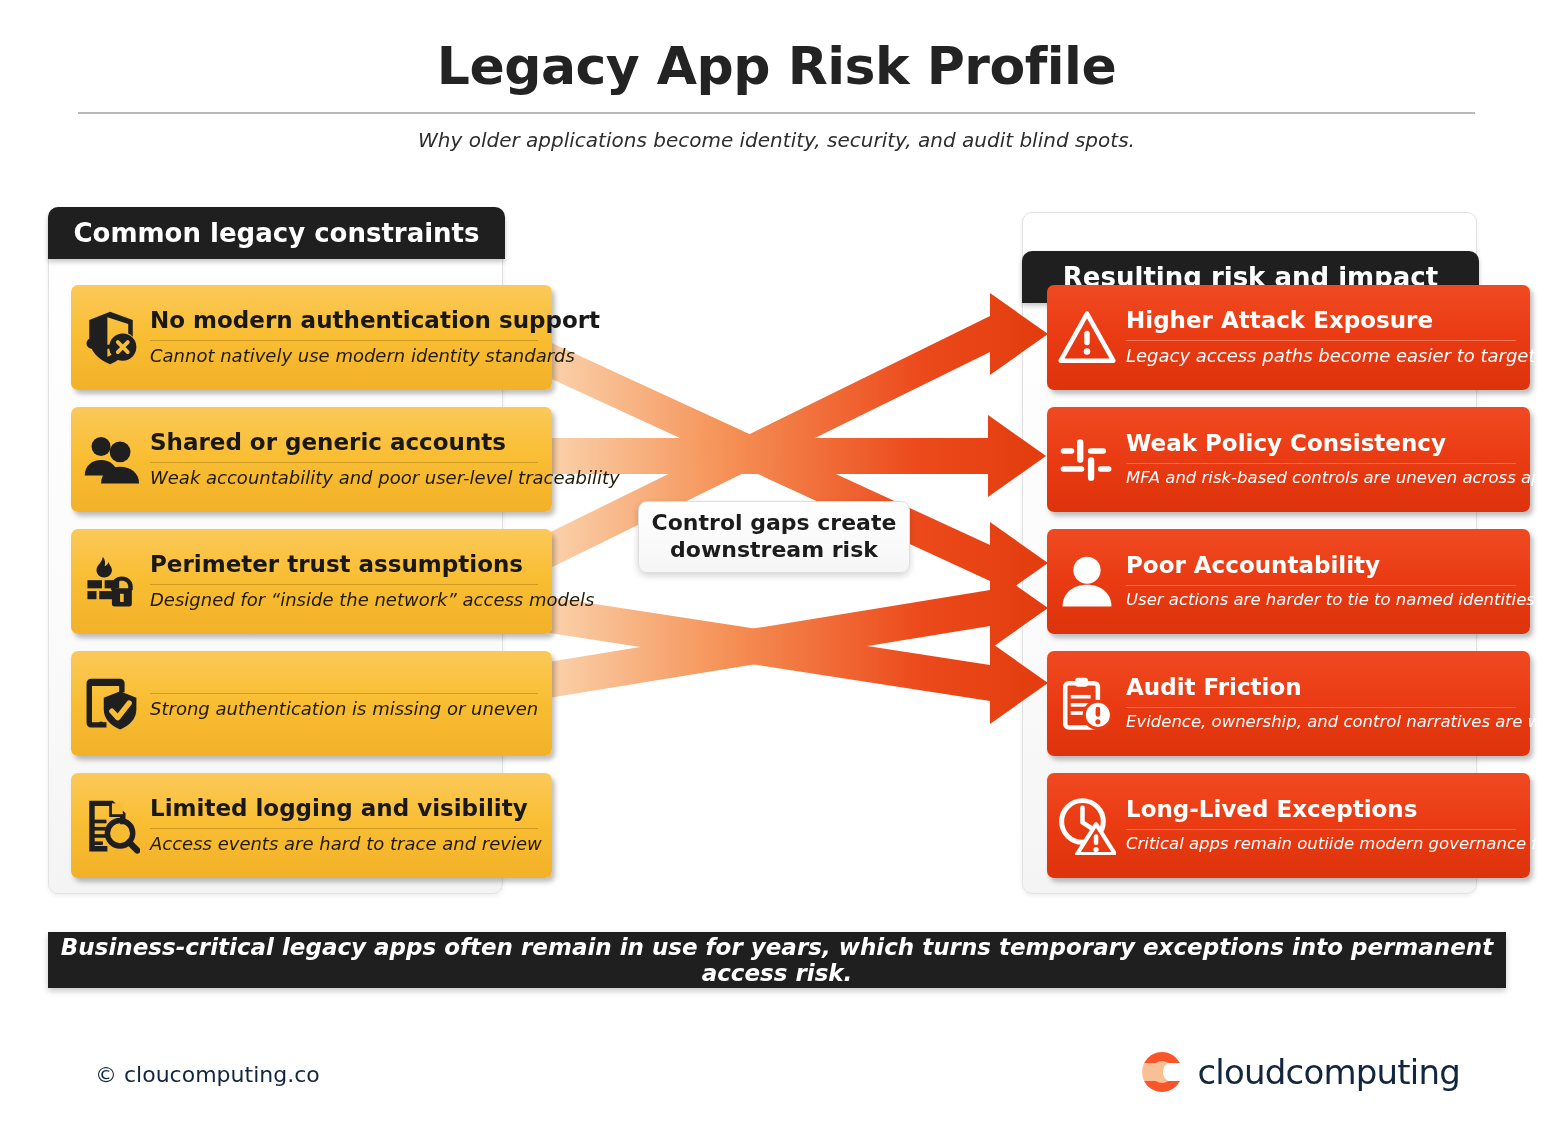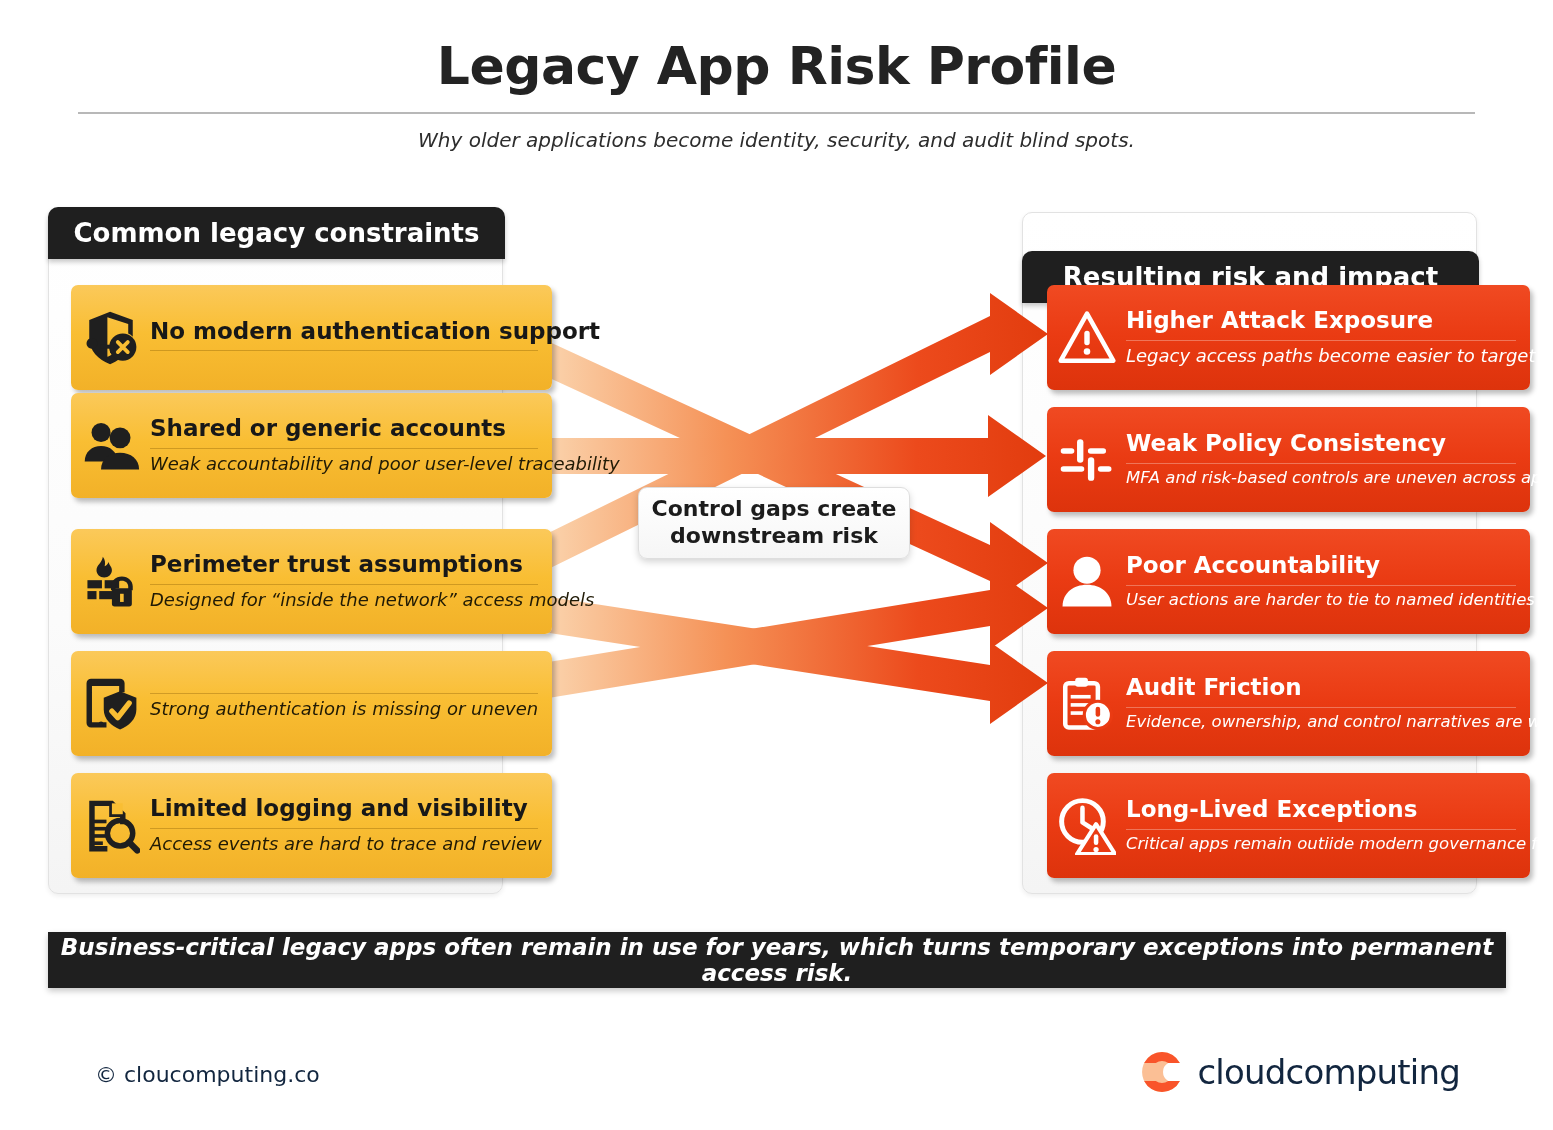--- a/index.html
+++ b/index.html
@@ -149,21 +149,21 @@
     top: 0; left: 0;
     width: 1553px; height: 1130px;
     z-index: 4;
     pointer-events: none;
   }
 
   
   .callout {
     position: absolute;
     left: 638px;
-    top: 487px;
+    top: 501px;
     width: 272px;
     height: 72px;
     background: linear-gradient(180deg,#ffffff 0%, #f6f6f6 100%);
     border: 1px solid #dedede;
     border-radius: 9px;
     box-shadow: 0 3px 7px rgba(0,0,0,0.17);
     display: flex;
     align-items: center;
     justify-content: center;
     text-align: center;
@@ -278,24 +278,25 @@
           <circle cx="45" cy="42" r="15"></circle>
           <path d="M39.5 36.5 l11 11 M50.5 36.5 l-11 11" stroke="#f9be33" stroke-width="4.2" stroke-linecap="round"></path>
           <path d="M17 38 a6 6 0 1 1 0 -0.1 Z"></path>
           <rect x="20" y="39.4" width="16" height="4.4"></rect>
           <rect x="31" y="39.4" width="4.2" height="9"></rect>
         </svg>
       </div>
       <div class="card-body">
         <div class="card-title">No modern authentication support</div>
         <div class="card-divider"></div>
-      </div>
-    </div>
-
-    <div class="card card-left" style="top:180px">
+        <div class="card-sub">Cannot natively use modern identity standards</div>
+      </div>
+    </div>
+
+    <div class="card card-left" style="top:194px">
       <div class="card-icon">
         <svg width="58" height="58" viewBox="0 0 64 64" fill="#1f1f1f">
           <circle cx="21" cy="17" r="10.5"></circle>
           <path d="M3 49 c0-10.5 8-17 18-17 s18 6.5 18 17 z"></path>
           <circle cx="42" cy="23" r="11.5"></circle>
           <path d="M21 58 c0-11.5 9-18.5 21-18.5 s21 7 21 18.5 z"></path>
         </svg>
       </div>
       <div class="card-body">
         <div class="card-title">Shared or generic accounts</div>

